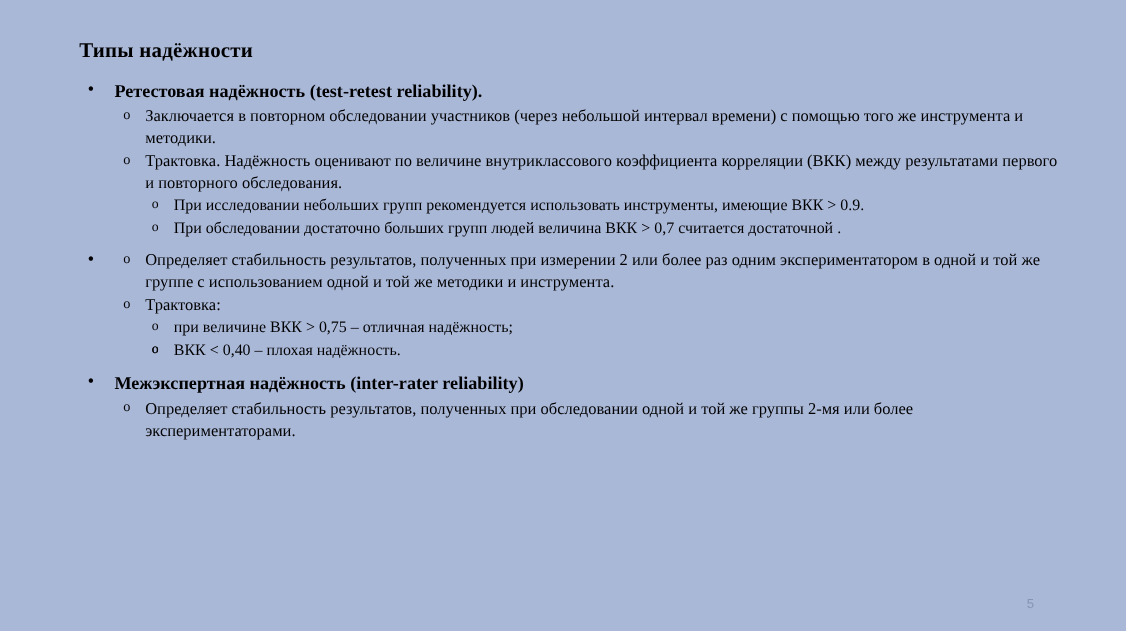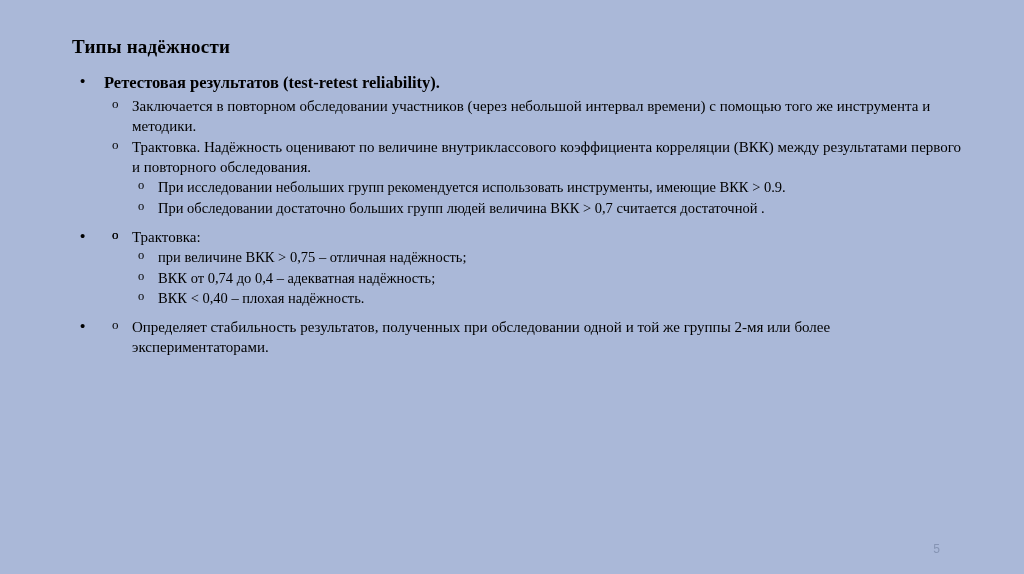--- a/index.html
+++ b/index.html
@@ -116,21 +116,21 @@
 
 <div class="slide">
 
   <div class="title">Типы надёжности</div>
 
   <div class="content">
     <ul class="lvl1">
 
       <li>
         <span class="bullet">•</span>
-        <span>Ретестовая результатов (test-retest reliability).</span>
+        <span>Ретестовая надёжность (test-retest reliability).</span>
         <ul class="lvl2">
           <li>
             <span class="bullet">o</span>
             <span>Заключается в повторном обследовании участников (через небольшой интервал времени) с помощью того же инструмента и методики.</span>
           </li>
           <li>
             <span class="bullet">o</span>
             <span>Трактовка. Надёжность оценивают по величине внутриклассового коэффициента корреляции (ВКК) между результатами первого и повторного обследования.</span>
             <ul class="lvl3">
               <li>
@@ -144,44 +144,45 @@
             </ul>
           </li>
         </ul>
       </li>
 
       <li>
         <span class="bullet">•</span>
         <ul class="lvl2">
           <li>
             <span class="bullet">o</span>
+            <span>Определяет стабильность результатов, полученных при измерении 2 или более раз одним экспериментатором в одной и той же группе с использованием одной и той же методики и инструмента.</span>
           </li>
           <li>
             <span class="bullet">o</span>
             <span>Трактовка:</span>
             <ul class="lvl3">
               <li>
                 <span class="bullet">o</span>
                 <span>при величине ВКК &gt; 0,75 </span><span class="b">– отличная надёжность;</span>
               </li>
               <li>
                 <span class="bullet">o</span>
-                <span class="b">ВКК от 0,74 до 0,4 – адекватная надёжность;</span>
               </li>
               <li>
                 <span class="bullet">o</span>
                 <span class="b">ВКК &lt; 0,40 – плохая надёжность.</span>
               </li>
             </ul>
           </li>
         </ul>
       </li>
 
       <li>
         <span class="bullet">•</span>
+        <span>Межэкспертная надёжность (inter-rater reliability)</span>
         <ul class="lvl2">
           <li>
             <span class="bullet">o</span>
             <span>Определяет стабильность результатов, полученных при обследовании одной и той же группы 2-мя или более экспериментаторами.</span>
           </li>
         </ul>
       </li>
 
     </ul>
   </div>

